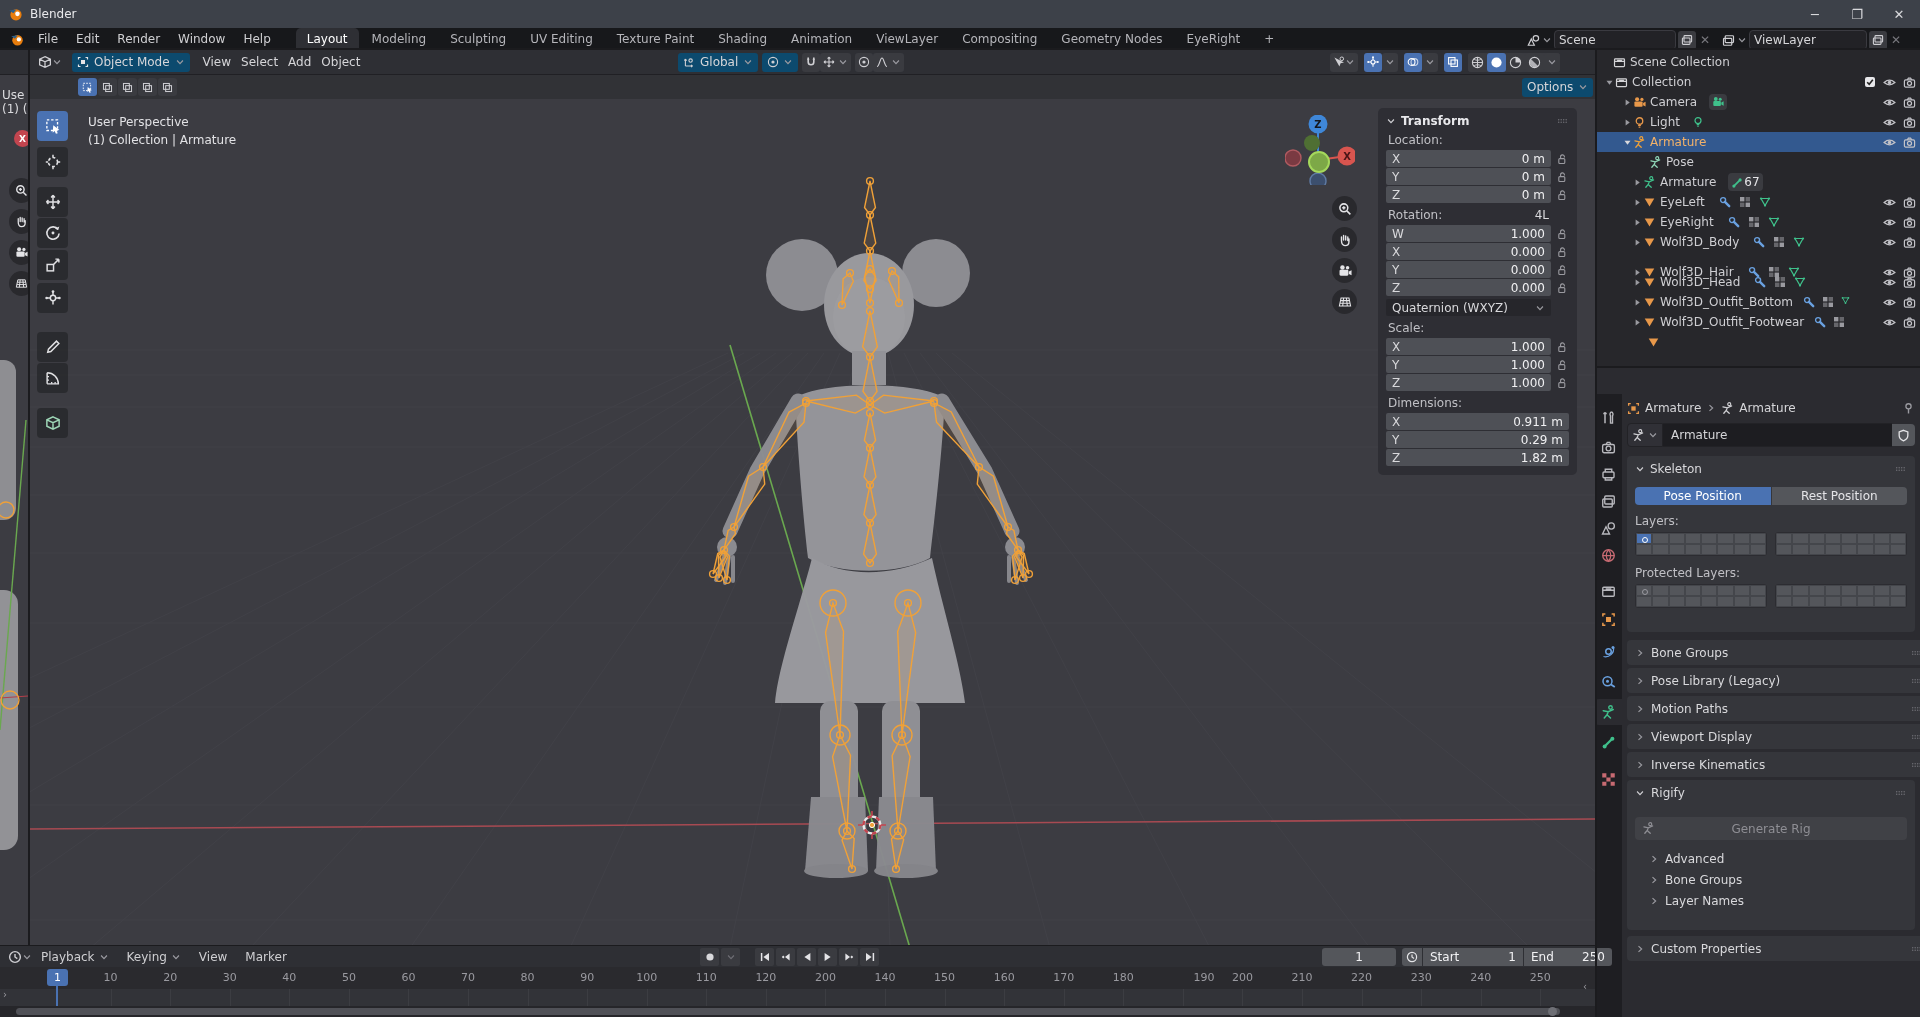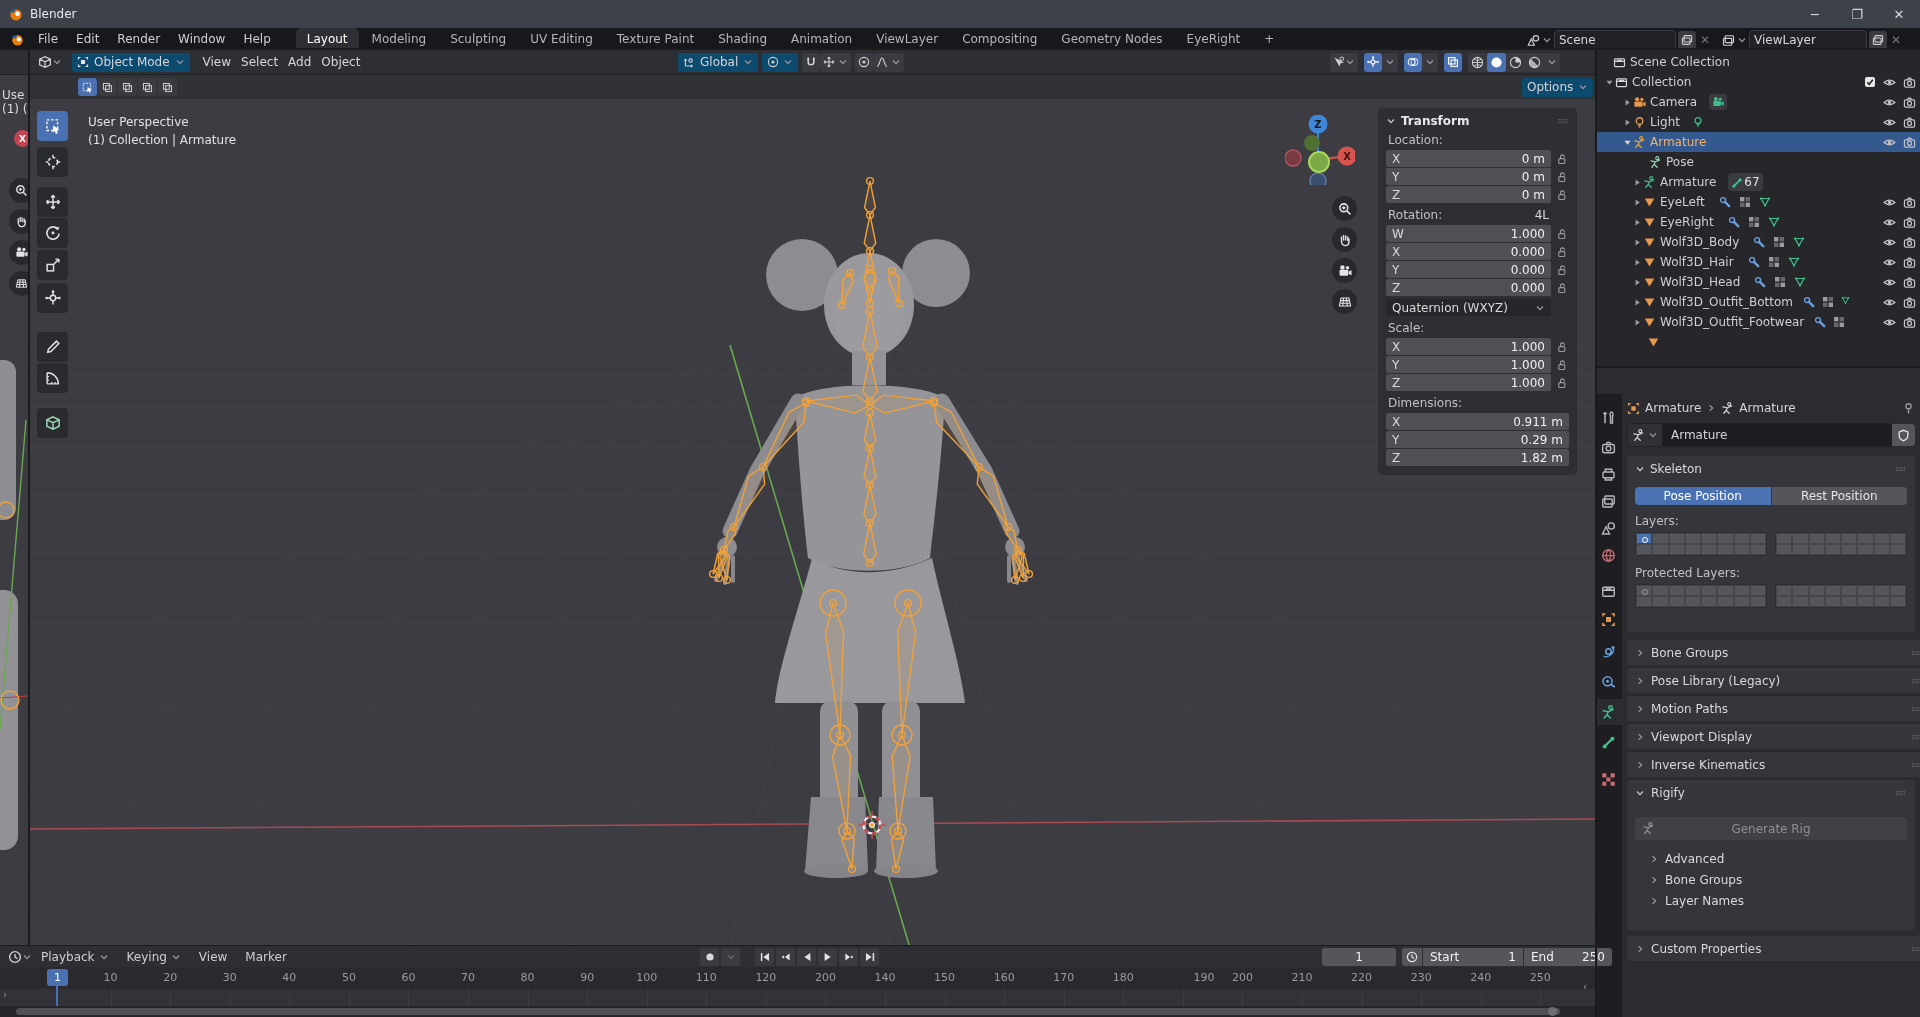--- a/index.html
+++ b/index.html
@@ -1273,21 +1273,21 @@
       </span>
       <span class="o-right">
           <svg class="ic" width="13" height="13">
             <use href="#s-eye"></use>
           </svg>
           <svg class="ic" width="13" height="13">
             <use href="#s-cam"></use>
           </svg>
         </span>
     </div>
-    <div class="o-row" style="top:202px;text-align:right;">
+    <div class="o-row" style="top:212px;text-align:right;">
       <span style="width:34px"></span>
         <span class="exp">
           <svg class="ic" width="9" height="9">
             <use href="#s-trir"></use>
           </svg>
         </span>
       <svg class="ic" width="13" height="13" style="color:#e8984a">
           <use href="#s-mesh"></use>
         </svg>
       <span class="lbl">Wolf3D_Hair</span>

